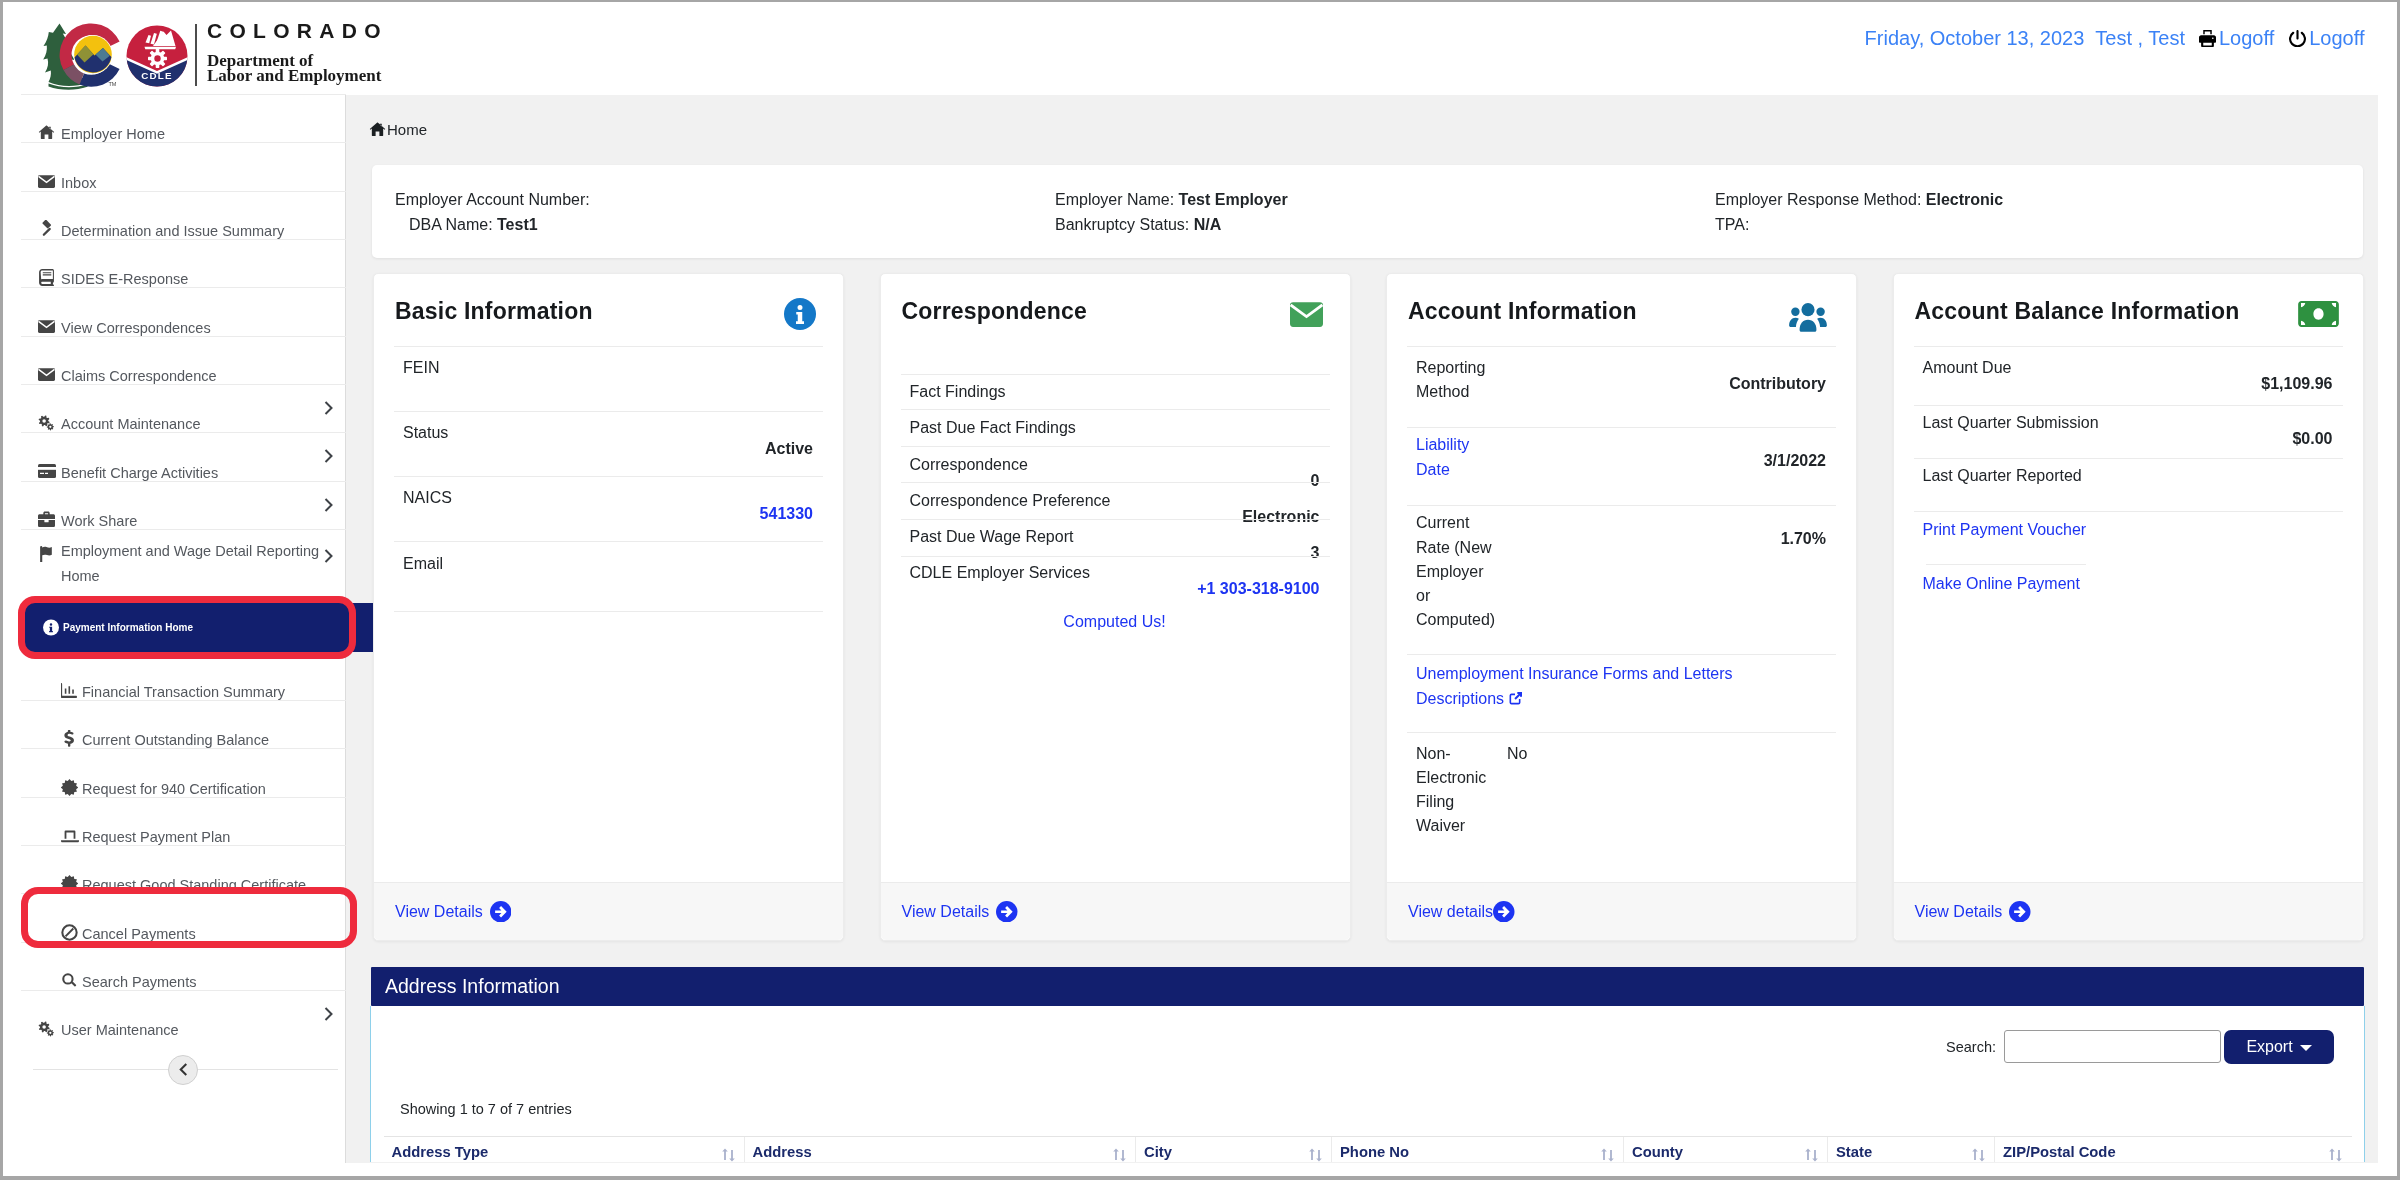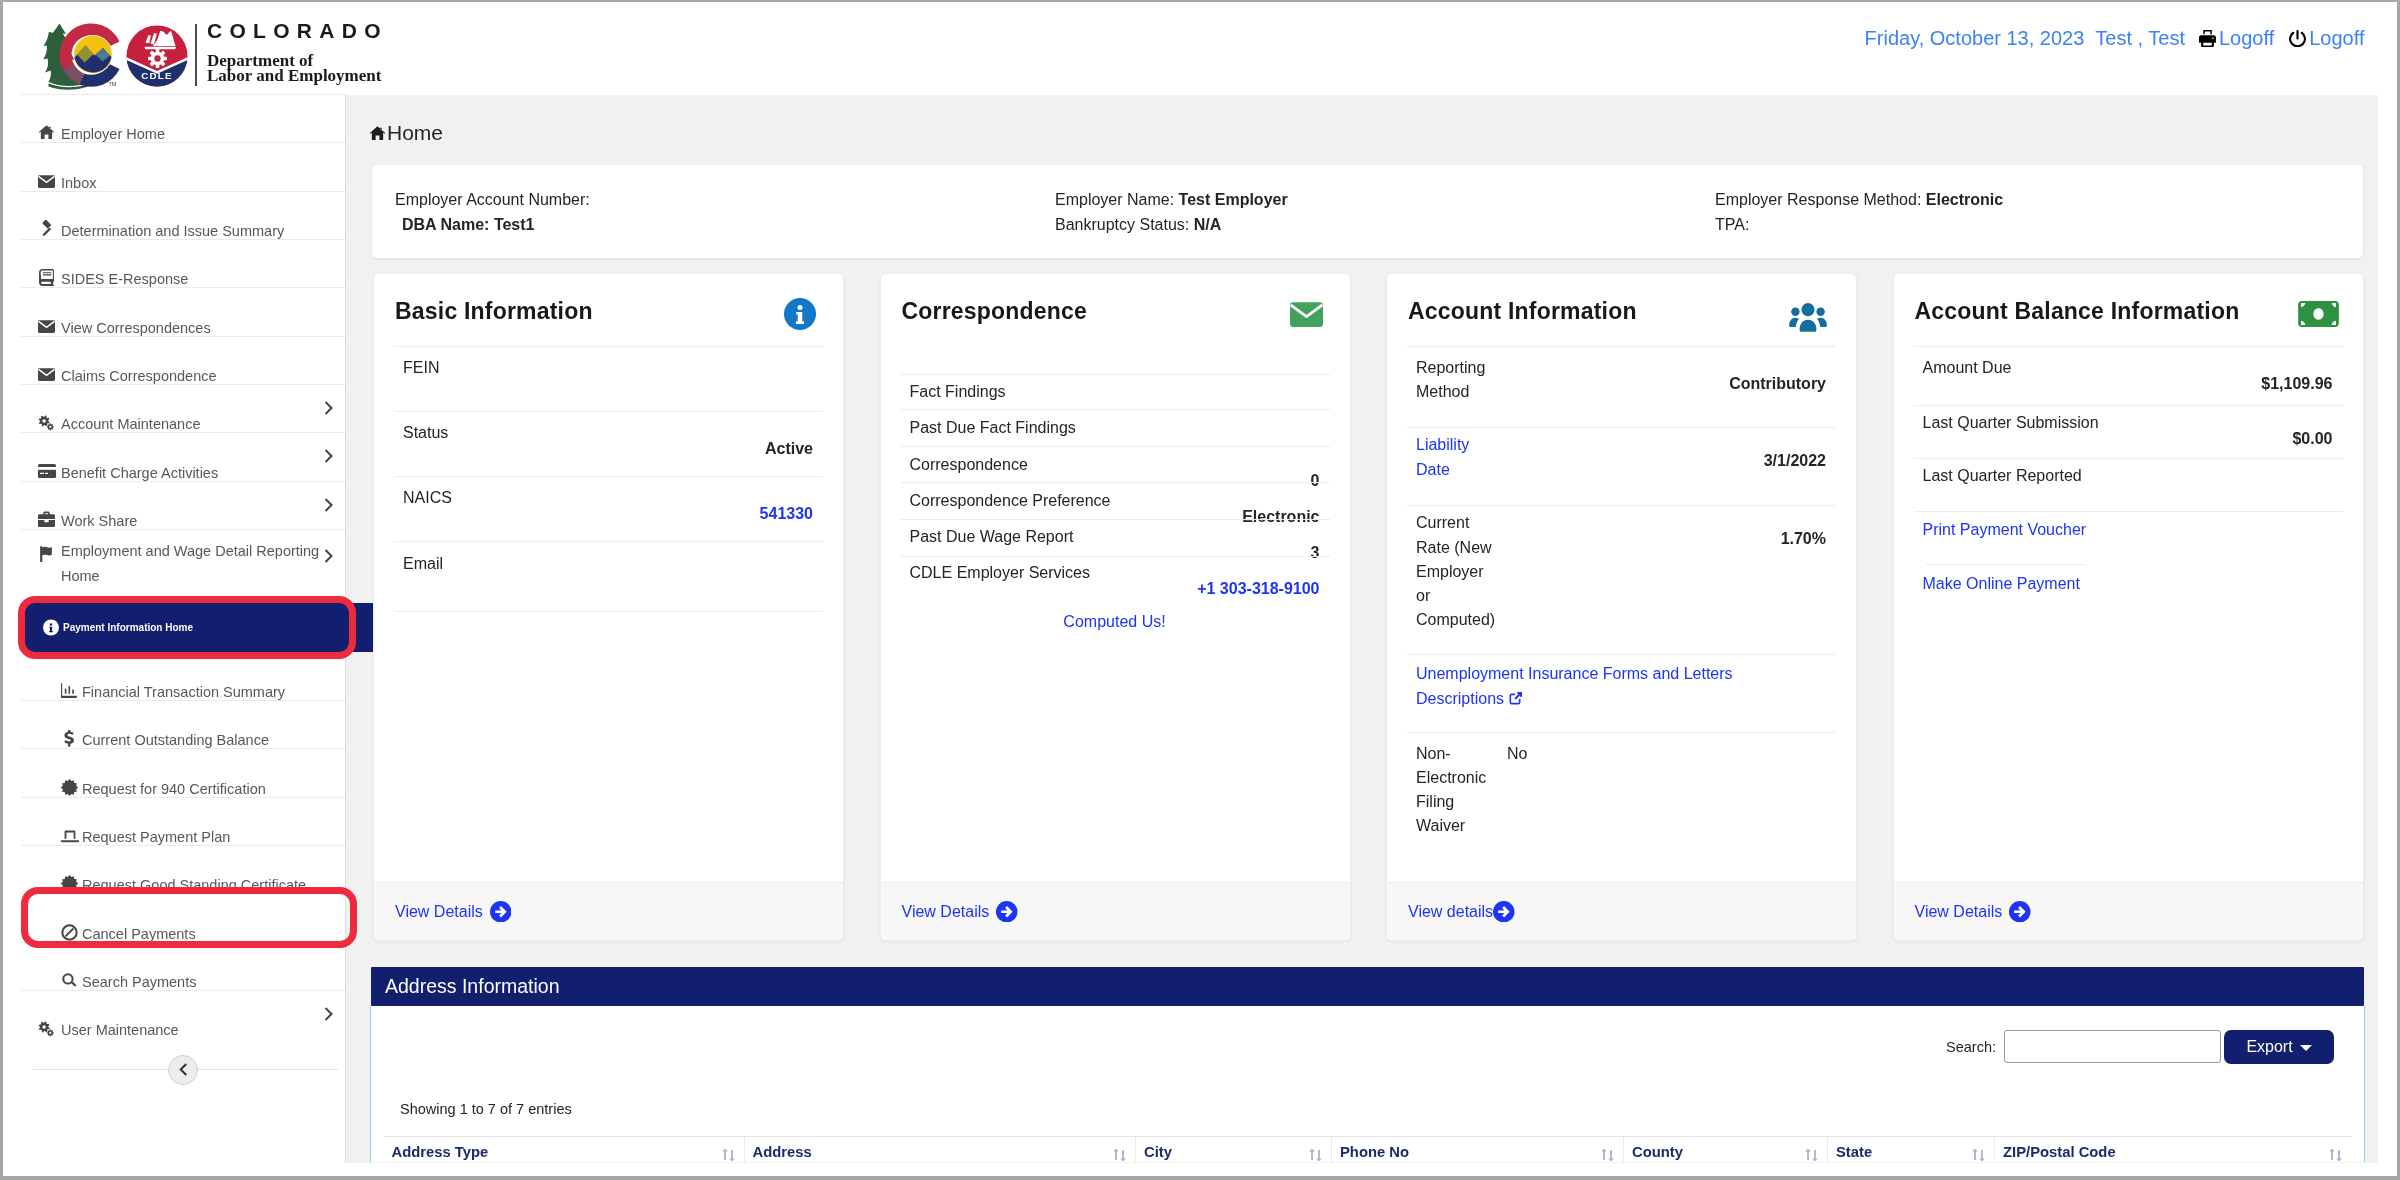--- a/index.html
+++ b/index.html
@@ -29,21 +29,21 @@
 .ni .chev { position:absolute; right:13px; top:50%; margin-top:-7px; }
 .ni.two .chev { top:20px; margin-top:0; }
 .sub { padding-left:57px; } .sub .ic { margin-right:3px !important; }
 #nav-active { position:absolute; left:22px; top:600.6px; width:384px; height:49.6px; background:#121f6e; border-radius:6px; display:flex; align-items:center; padding-left:18px; color:#fff; font-weight:bold; font-size:10px; }
 #nav-active .ic { width:16px; height:17px; margin-right:4px; display:flex; align-items:center; justify-content:center; }
 .redbox { position:absolute; border:7.5px solid #ee2b3d; border-radius:17px; z-index:30; }
 #collapse-line { position:absolute; left:30px; top:1067px; width:305px; height:1px; background:#e3e3e3; }
 #collapse-btn { position:absolute; left:165px; top:1052.5px; width:30px; height:30px; border-radius:50%; background:#ececec; border:1px solid #d0d0d0; display:flex; align-items:center; justify-content:center; }
 
 
-#crumb { position:absolute; left:366px; top:119px; display:flex; align-items:center; font-size:21px; color:#212529; }
+#crumb { position:absolute; left:366px; top:119px; display:flex; align-items:center; font-size:15px; color:#212529; }
 
 
 #infobar { position:absolute; left:369px; top:163px; width:1991px; height:93px; background:#fff; border-radius:5px; box-shadow:0 1px 3px rgba(0,0,0,.08); font-size:16px; color:#212529; }
 #infobar .l1 { position:absolute; top:26px; white-space:nowrap; }
 #infobar .l2 { position:absolute; top:51px; white-space:nowrap; }
 
 
 .card { position:absolute; top:271.3px; width:471px; height:668px; background:#fff; border:1px solid #ececec; border-radius:5px; box-shadow:0 1px 3px rgba(0,0,0,.06); }
 .card h3 { position:absolute; left:21px; top:24px; font-size:23px; color:#16191c; letter-spacing:0.2px; }
 .cicon { position:absolute; right:27px; }
@@ -285,21 +285,21 @@
 
 <div id="crumb">
   <svg width="17" height="17" viewBox="0 0 576 512" fill="#1b1f22" style="margin-right:1px;">
         <path d="M280 21c5-4 11-4 16 0l253 215-21 25-48-41v243c0 9-7 16-16 16H352V320h-64-64v159H112c-9 0-16-7-16-16V220l-48 41-21-25zM432 64h-64v35l64 54z"></path>
       </svg>
   <span>Home</span>
 </div>
 
 <div id="infobar">
   <div class="l1" style="left:23px;">Employer Account Number:</div>
-  <div class="l2" style="left:30px;font-weight:bold;">DBA Name: <b>Test1</b></div>
+  <div class="l2" style="left:37px;">DBA Name: <b>Test1</b></div>
   <div class="l1" style="left:683px;">Employer Name: <b>Test Employer</b></div>
   <div class="l2" style="left:683px;">Bankruptcy Status: <b>N/A</b></div>
   <div class="l1" style="left:1343px;">Employer Response Method: <b>Electronic</b></div>
   <div class="l2" style="left:1343px;">TPA:</div>
 </div>
 
 <div class="card" style="left:370px;">
   <h3>Basic Information</h3>
   <span class="cicon" style="top:24px;"><svg width="32" height="32" viewBox="0 0 512 512">
           <circle cx="256" cy="256" r="256" fill="#1478c8"></circle>

